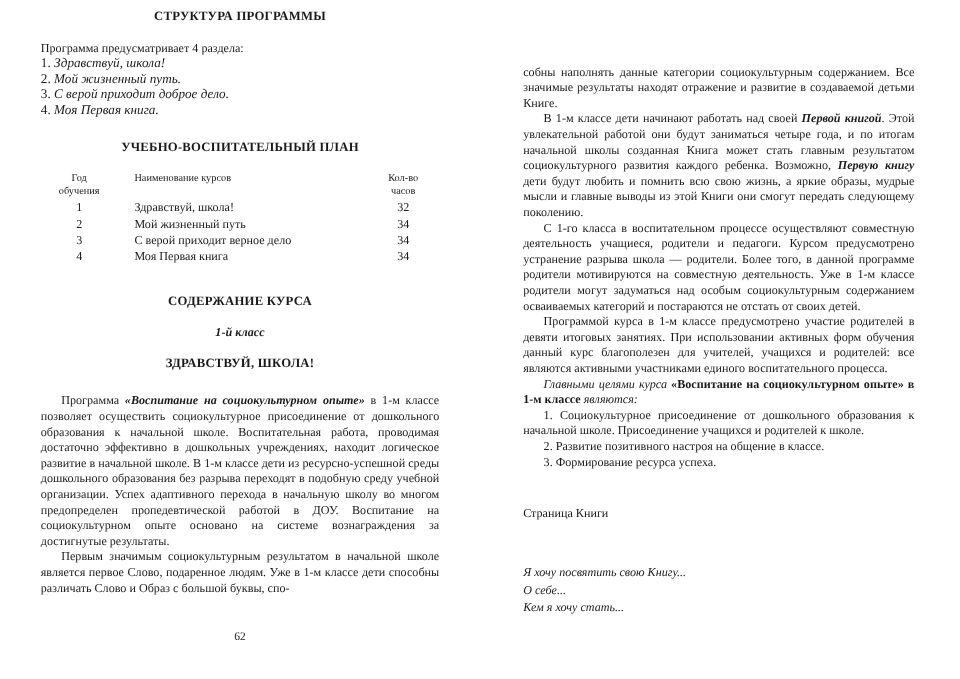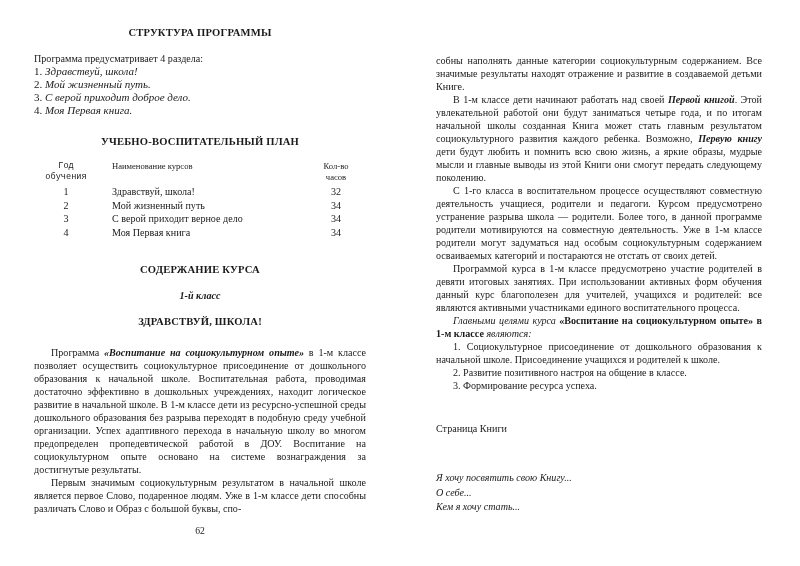--- a/index.html
+++ b/index.html
@@ -21,21 +21,21 @@
     display: flex;
     box-sizing: border-box;
   }
   .page {
     position: relative;
     box-sizing: border-box;
     height: 566px;
   }
   .page-left {
     width: 400px;
-    padding: 26px 34px 0 34px;
+    padding: 8px 34px 0 34px;
   }
   .page-right {
     width: 400px;
     padding: 18px 38px 0 36px;
     margin-top: 36px;
   }
   h1.section-heading {
     font-size: 10.6px;
     font-weight: bold;
     text-align: center;
@@ -73,21 +73,20 @@
   table.plan-table th {
     font-weight: normal;
     font-size: 8.6px;
     line-height: 11px;
     vertical-align: top;
     padding: 0 0 2px 0;
   }
   table.plan-table th.th-year {
     width: 64px;
     text-align: center;
-    font-family: Liberation Mono, monospace;
   }
   table.plan-table th.th-course {
     text-align: left;
     padding-left: 14px;
   }
   table.plan-table th.th-hours {
     width: 60px;
     text-align: center;
   }
   table.plan-table td {

